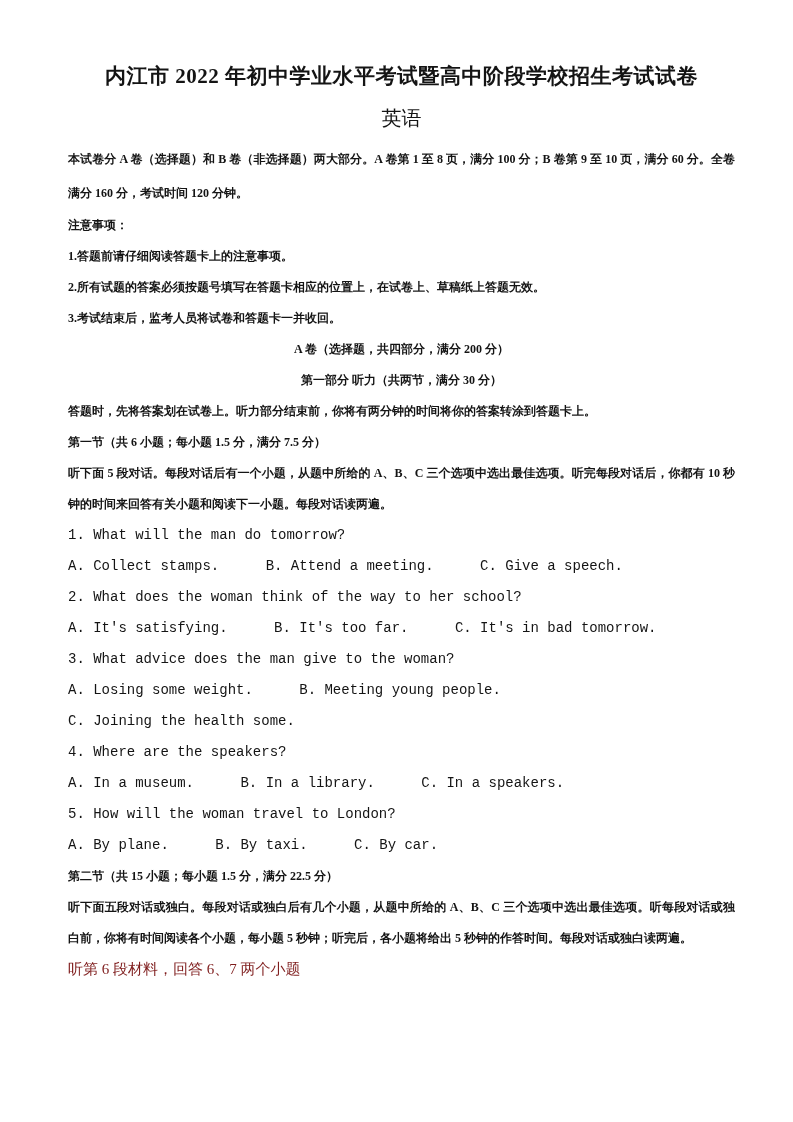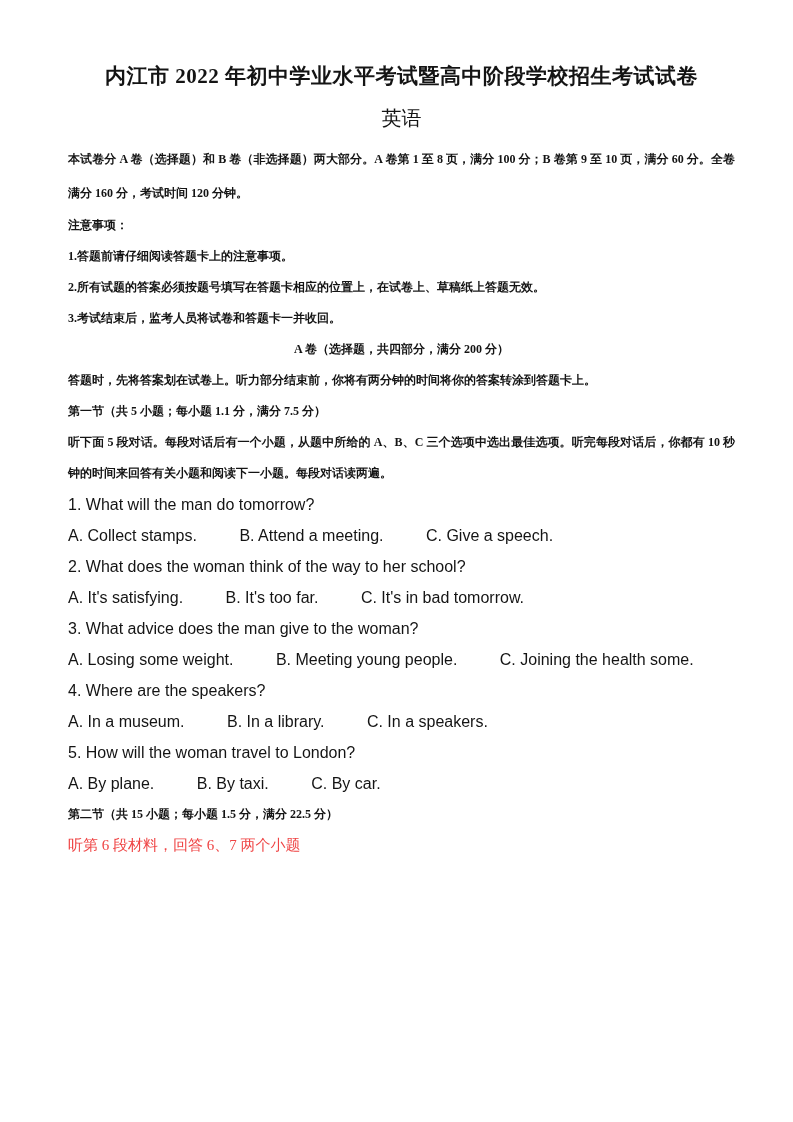--- a/index.html
+++ b/index.html
@@ -42,60 +42,61 @@
   }
   .para.intro {
     margin-top: 4px;
     line-height: 34px;
   }
   .para.center {
     text-align: center;
   }
   .en {
     margin: 0;
-    font-size: 16px;
+    font-size: 14px;
     font-weight: normal;
     line-height: 31px;
-    font-family: Liberation Sans, sans-serif;
+    font-family: Liberation Mono, monospace;
     text-align: left;
   }
   .en .opt {
     display: inline-block;
     margin-right: 38px;
   }
   .en .opt:last-child {
     margin-right: 0;
   }
   .material-note {
     margin: 0;
     font-size: 15px;
     font-weight: normal;
     line-height: 31px;
-    color: #ef4444;
+    color: #7f1d1d;
   }
 </style>
 </head>
 <body>
 
 <div class="doc">
 
   <h1 class="title">内江市 2022 年初中学业水平考试暨高中阶段学校招生考试试卷</h1>
   <h2 class="subject">英语</h2>
 
   <p class="para intro">本试卷分 A 卷（选择题）和 B 卷（非选择题）两大部分。A 卷第 1 至 8 页，满分 100 分；B 卷第 9 至 10 页，满分 60 分。全卷满分 160 分，考试时间 120 分钟。</p>
 
   <p class="para">注意事项：</p>
   <p class="para">1.答题前请仔细阅读答题卡上的注意事项。</p>
   <p class="para">2.所有试题的答案必须按题号填写在答题卡相应的位置上，在试卷上、草稿纸上答题无效。</p>
   <p class="para">3.考试结束后，监考人员将试卷和答题卡一并收回。</p>
 
   <p class="para center">A 卷（选择题，共四部分，满分 200 分）</p>
+  <p class="para center">第一部分  听力（共两节，满分 30 分）</p>
   <p class="para">答题时，先将答案划在试卷上。听力部分结束前，你将有两分钟的时间将你的答案转涂到答题卡上。</p>
 
-  <p class="para">第一节（共 5 小题；每小题 1.1 分，满分 7.5 分）</p>
+  <p class="para">第一节（共 6 小题；每小题 1.5 分，满分 7.5 分）</p>
   <p class="para">听下面 5 段对话。每段对话后有一个小题，从题中所给的 A、B、C 三个选项中选出最佳选项。听完每段对话后，你都有 10 秒钟的时间来回答有关小题和阅读下一小题。每段对话读两遍。</p>
 
   <p class="en">1. What will the man do tomorrow?</p>
   <p class="en">
     <span class="opt">A. Collect stamps.</span>
     <span class="opt">B. Attend a meeting.</span>
     <span class="opt">C. Give a speech.</span>
   </p>
 
   <p class="en">2. What does the woman think of the way to her school?</p>
@@ -120,16 +121,17 @@
   </p>
 
   <p class="en">5. How will the woman travel to London?</p>
   <p class="en">
     <span class="opt">A. By plane.</span>
     <span class="opt">B. By taxi.</span>
     <span class="opt">C. By car.</span>
   </p>
 
   <p class="para">第二节（共 15 小题；每小题 1.5 分，满分 22.5 分）</p>
+  <p class="para">听下面五段对话或独白。每段对话或独白后有几个小题，从题中所给的 A、B、C 三个选项中选出最佳选项。听每段对话或独白前，你将有时间阅读各个小题，每小题 5 秒钟；听完后，各小题将给出 5 秒钟的作答时间。每段对话或独白读两遍。</p>
 
   <p class="material-note">听第 6 段材料，回答 6、7 两个小题</p>
 
 </div>
 
 </body></html>

